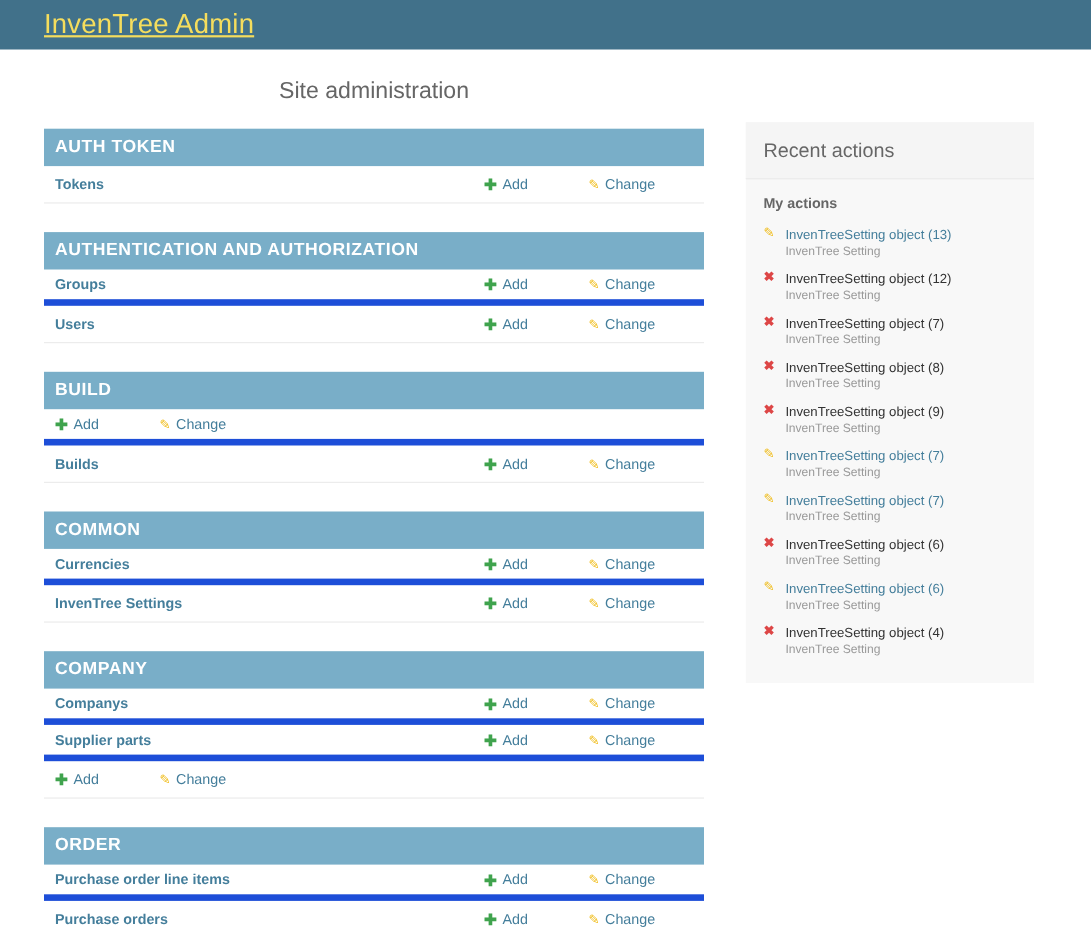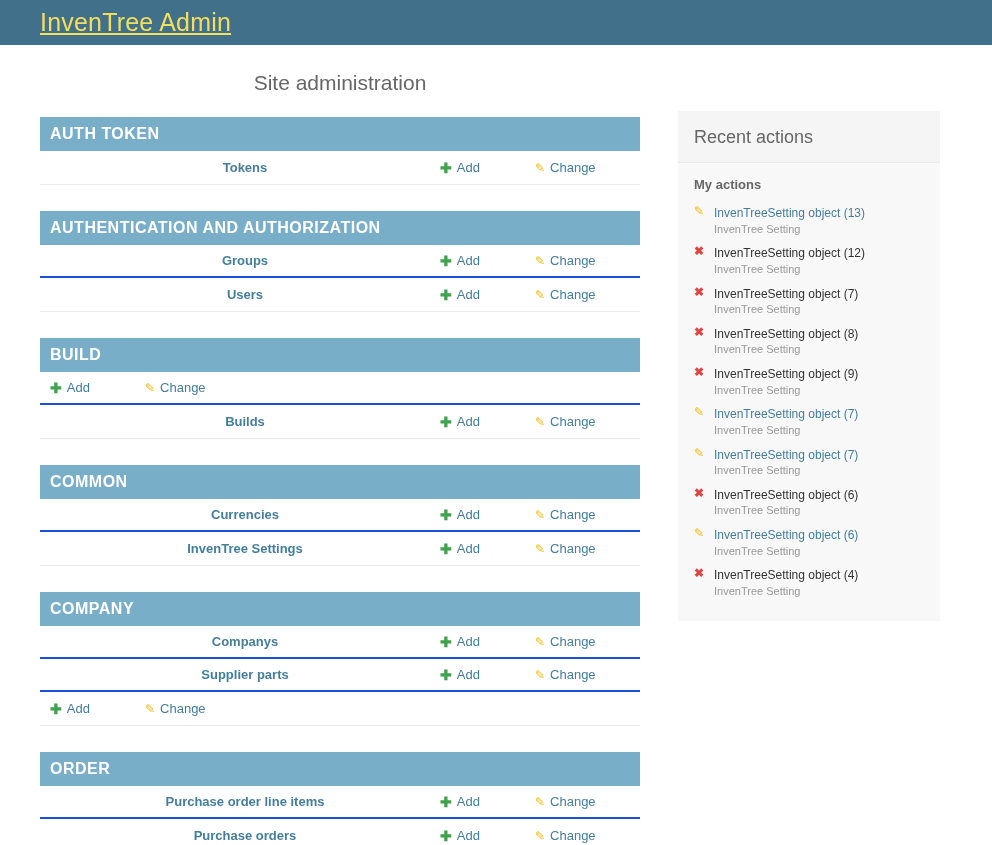--- a/index.html
+++ b/index.html
@@ -59,33 +59,32 @@
     color: #ffffff;
     font-size: 16px;
     font-weight: bold;
     letter-spacing: 0.5px;
     text-transform: uppercase;
     padding: 8px 10px;
   }
   .model-row {
     display: flex;
     align-items: center;
-    border-bottom: 2px solid #1d4ed8;
+    border-bottom: 6px solid #1d4ed8;
     padding: 8px 10px;
     height: 33px;
   }
   .model-row:last-child { border-bottom: none; }
   .model-name {
     flex: 1;
     color: #447e9b;
     font-weight: bold;
     font-size: 13px;
     text-decoration: none;
     cursor: pointer;
-    text-align: center;
   }
   .action-cell {
     width: 95px;
     display: flex;
     align-items: center;
     gap: 5px;
     font-size: 13px;
   }
   .action-cell a {
     color: #447e9b;

